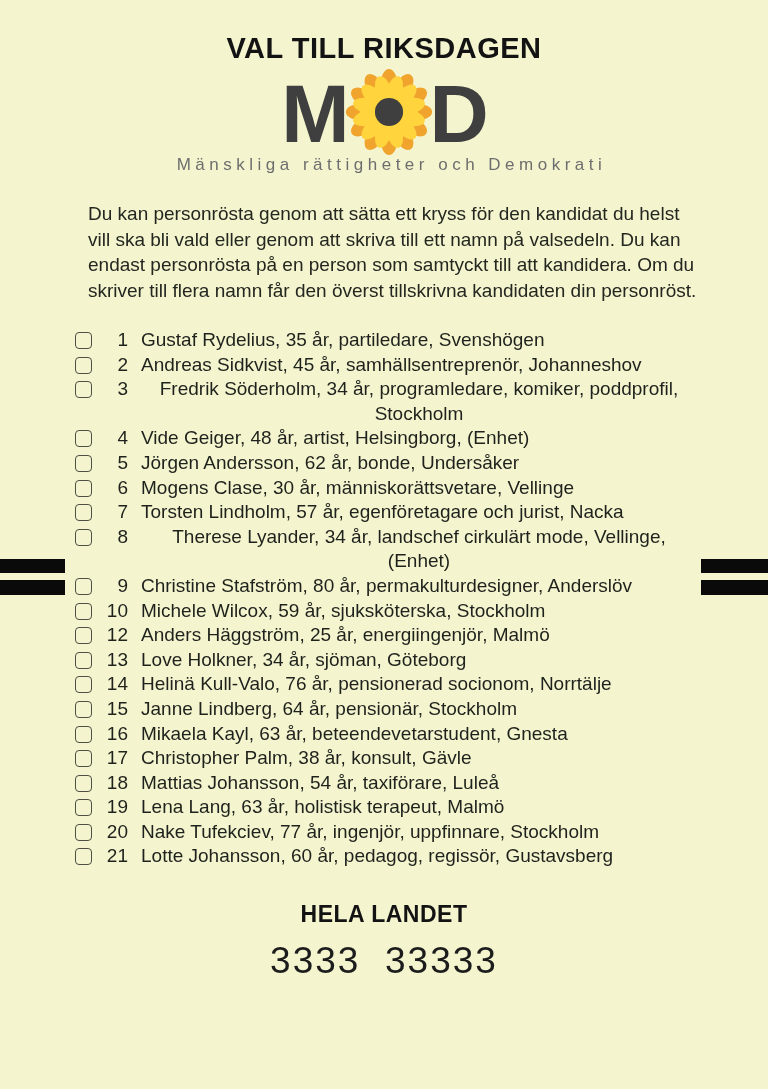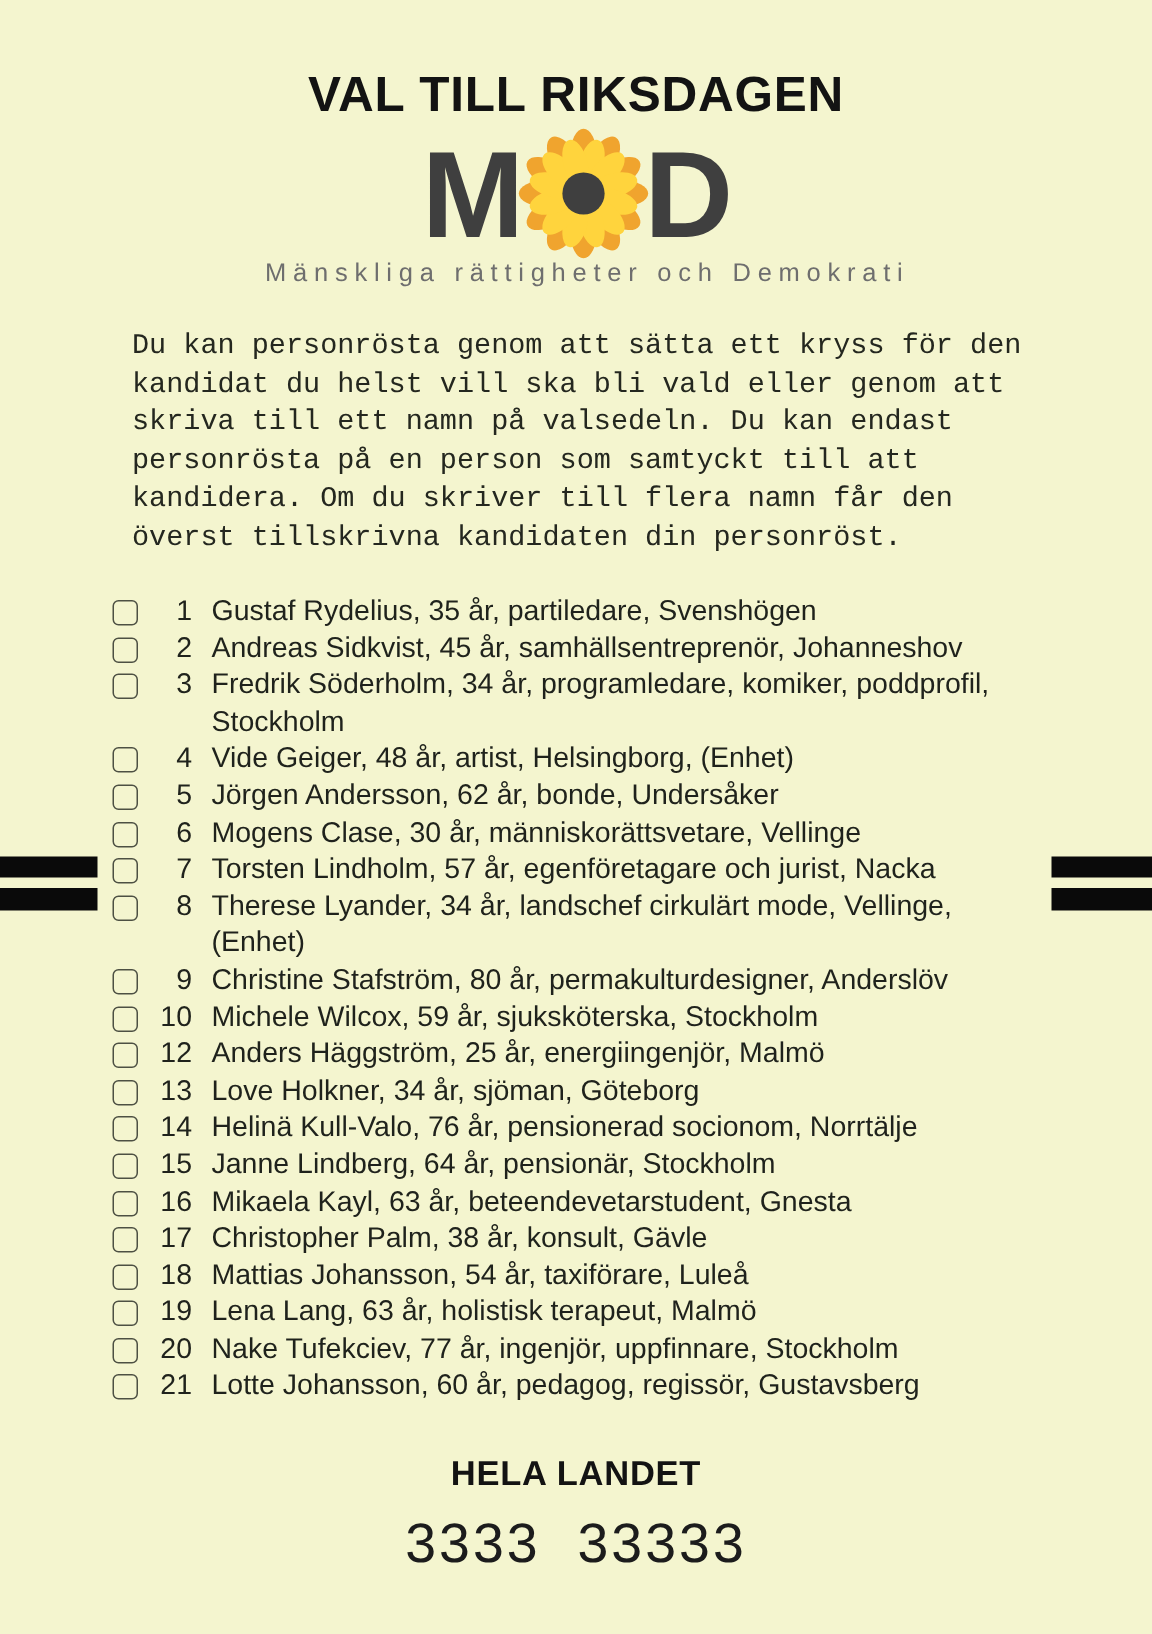--- a/index.html
+++ b/index.html
@@ -9,23 +9,23 @@
     height: 1089px;
     position: relative;
     background: #f4f5cf;
     font-family: "Liberation Sans", sans-serif;
     color: #1f221c;
     overflow: hidden;
   }
   .ballot { position: relative; width: 768px; height: 1089px; }
 
   .title {
-    margin-top: 44px;
-    text-align: center;
-    font-size: 33px;
+    margin-top: 32px;
+    text-align: center;
+    font-size: 29px;
     font-weight: 700;
     letter-spacing: 0.5px;
     color: #131313;
   }
 
   .logo-row {
     margin-top: 10px;
     display: flex;
     align-items: center;
     justify-content: center;
@@ -49,21 +49,20 @@
     color: #6e6e6e;
     padding-left: 15px;
   }
 
   .instructions {
     margin: 26px 12px 0 88px;
     width: 614px;
     font-size: 19px;
     line-height: 25.5px;
     color: #24271f;
-    font-family: Liberation Mono, monospace;
   }
 
   .candidate-list {
     margin-top: 25px;
     padding-left: 75px;
   }
   .candidate-row {
     display: flex;
     align-items: flex-start;
     min-height: 24.6px;
@@ -81,20 +80,21 @@
     cursor: pointer;
   }
   .num {
     flex: 0 0 36px;
     text-align: right;
     padding-right: 0;
   }
   .ctext {
     margin-left: 13px;
     max-width: 556px;
+    text-align: center;
   }
 
   .footer-region {
     margin-top: 32px;
     text-align: center;
     font-size: 23px;
     font-weight: 700;
     letter-spacing: 0.5px;
     color: #131313;
   }

